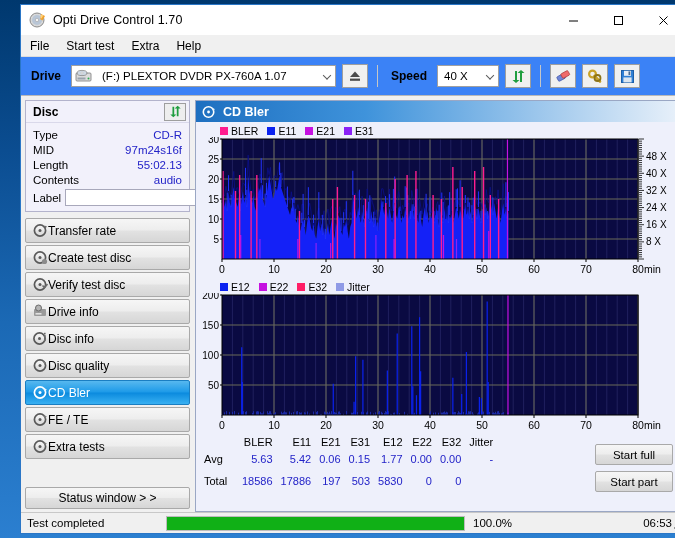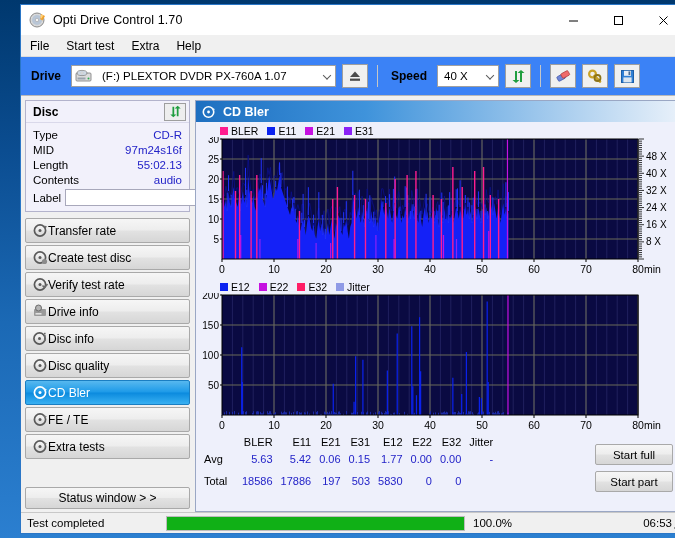--- a/index.html
+++ b/index.html
@@ -440,21 +440,21 @@
           <span>Create test disc</span>
         </div>
         <div class="nav-btn">
           <span class="nav-ico">
             <svg width="15" height="15" viewBox="0 0 15 15">
                 <circle cx="7" cy="7.5" r="5.6" fill="none" stroke="#5a5a5a" stroke-width="1.7"></circle>
                 <circle cx="7" cy="7.5" r="1.5" fill="#5a5a5a"></circle>
                 <path d="M9.5 8.5 l2 2 3-3.5" fill="none" stroke="#6b6b6b" stroke-width="1.6"></path>
               </svg>
           </span>
-          <span>Verify test rate</span>
+          <span>Verify test disc</span>
         </div>
         <div class="nav-btn">
           <span class="nav-ico">
             <svg width="15" height="15" viewBox="0 0 15 15">
                 <rect x="1" y="5" width="12" height="7" rx="1" fill="#9a9a9a"></rect>
                 <rect x="2.5" y="9" width="6" height="1.6" fill="#e0e0e0"></rect>
                 <circle cx="5.5" cy="4" r="3" fill="#b5b5b5" stroke="#6b6b6b" stroke-width="1"></circle>
               </svg>
           </span>
           <span>Drive info</span>

